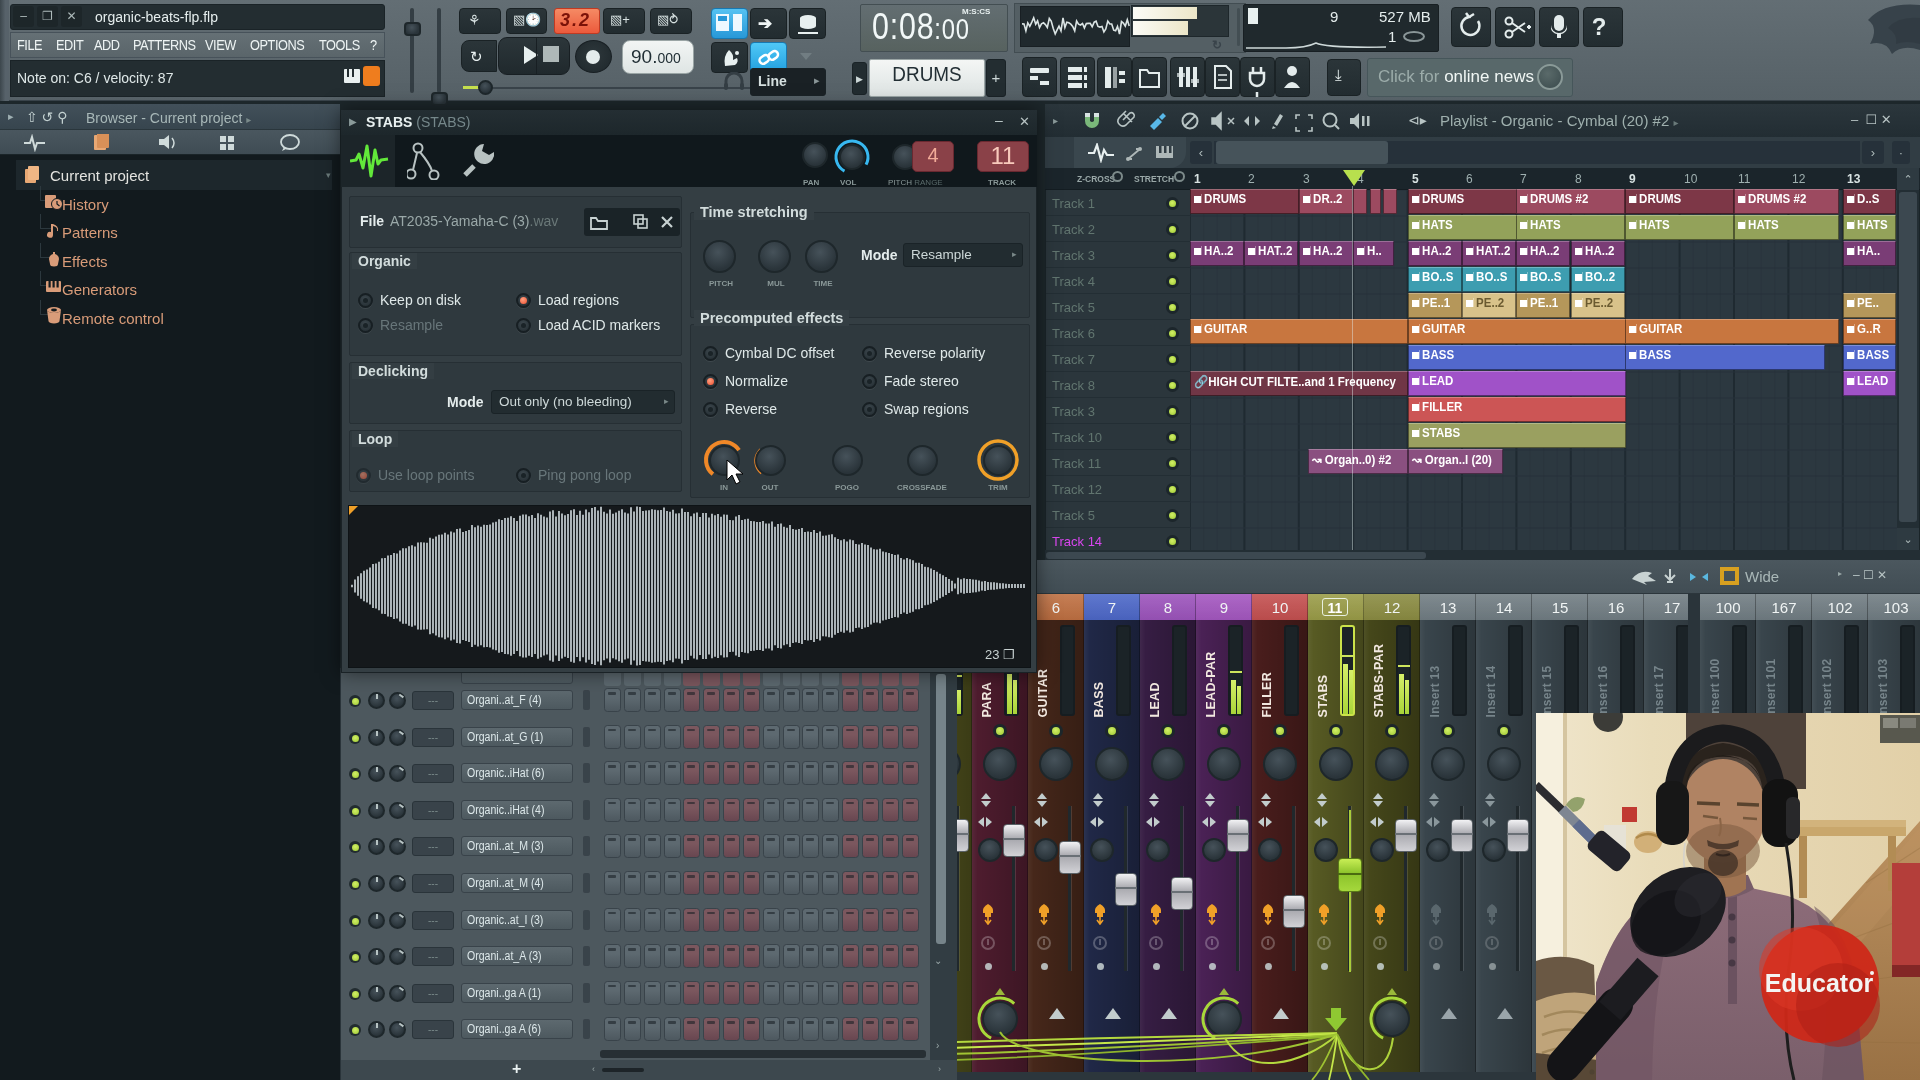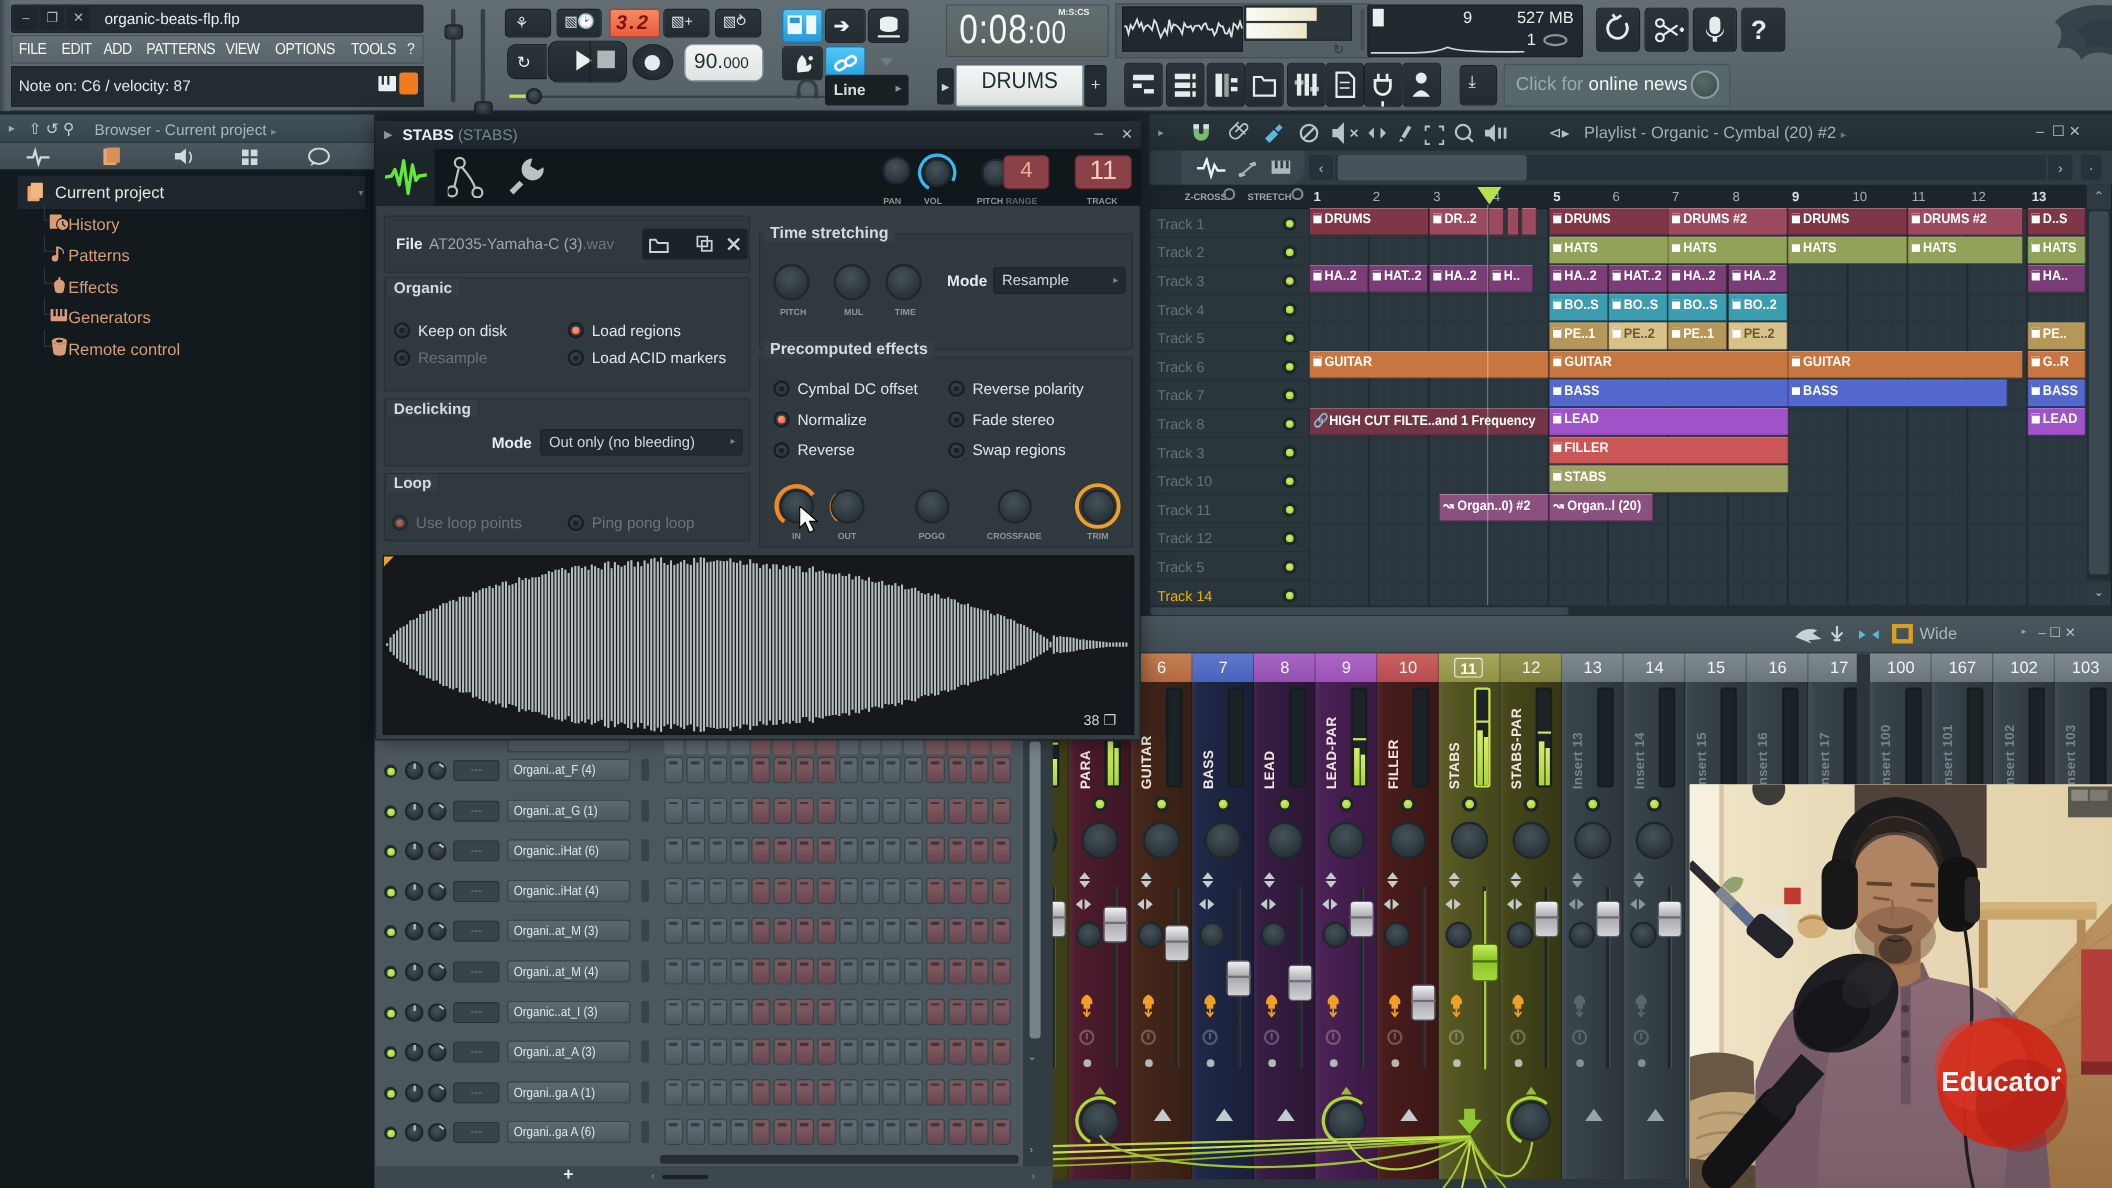--- a/index.html
+++ b/index.html
@@ -446,21 +446,21 @@
     <div class="abs led" style="left:1169px;top:460px;width:7px;height:7px;"></div>
     <div class="abs" style="left:1046px;top:476px;width:144px;height:26px;border-bottom:1px solid #232e34;"></div>
     <div class="abs" style="left:1052px;top:482px;color:#61756f;font-size:13px;">Track 12</div>
     <div class="abs" style="left:1166px;top:483px;width:13px;height:13px;border-radius:50%;background:#1c262b;"></div>
     <div class="abs led" style="left:1169px;top:486px;width:7px;height:7px;"></div>
     <div class="abs" style="left:1046px;top:502px;width:144px;height:26px;border-bottom:1px solid #232e34;"></div>
     <div class="abs" style="left:1052px;top:508px;color:#61756f;font-size:13px;">Track 5</div>
     <div class="abs" style="left:1166px;top:509px;width:13px;height:13px;border-radius:50%;background:#1c262b;"></div>
     <div class="abs led" style="left:1169px;top:512px;width:7px;height:7px;"></div>
     <div class="abs" style="left:1046px;top:528px;width:144px;height:26px;border-bottom:1px solid #232e34;"></div>
-    <div class="abs" style="left:1052px;top:534px;color:#eab308;font-size:13px;">Track 14</div>
+    <div class="abs" style="left:1052px;top:534px;color:#d946ef;font-size:13px;">Track 14</div>
     <div class="abs" style="left:1166px;top:535px;width:13px;height:13px;border-radius:50%;background:#1c262b;"></div>
     <div class="abs led" style="left:1169px;top:538px;width:7px;height:7px;"></div>
     <div class="abs" style="left:1190px;top:189px;width:109px;height:25px;background:#7d3747;border:1px solid rgba(0,0,0,0.45);border-top:1px solid rgba(255,255,255,0.25);border-radius:1px;overflow:hidden;">
       <div style="position:absolute;left:3px;top:2px;color:#ffffff;font-size:12.5px;font-weight:bold;white-space:nowrap;transform:scaleX(0.92);transform-origin:left;"><span style="display:inline-block;width:8px;height:9px;background:#fff;margin-right:3px;box-shadow:inset 0 2px 0 #7d3747;"></span>DRUMS</div>
     </div>
     <div class="abs" style="left:1299px;top:189px;width:54px;height:25px;background:#9c4a60;border:1px solid rgba(0,0,0,0.45);border-top:1px solid rgba(255,255,255,0.25);border-radius:1px;overflow:hidden;">
       <div style="position:absolute;left:3px;top:2px;color:#ffffff;font-size:12.5px;font-weight:bold;white-space:nowrap;transform:scaleX(0.92);transform-origin:left;"><span style="display:inline-block;width:8px;height:9px;background:#fff;margin-right:3px;box-shadow:inset 0 2px 0 #9c4a60;"></span>DR..2</div>
     </div>
     <div class="abs" style="left:1353px;top:189px;width:14px;height:25px;background:#9c4a60;border:1px solid rgba(0,0,0,0.45);border-top:1px solid rgba(255,255,255,0.25);border-radius:1px;overflow:hidden;"></div>
     <div class="abs" style="left:1370px;top:189px;width:11px;height:25px;background:#9c4a60;border:1px solid rgba(0,0,0,0.45);border-top:1px solid rgba(255,255,255,0.25);border-radius:1px;overflow:hidden;"></div>
@@ -1801,21 +1801,21 @@
     <div class="abs" style="left:803px;top:178px;color:#8a9898;font-size:8px;font-weight:bold;">PAN</div>
     <svg class="abs" style="left:833px;top:138px" width="38" height="38">
       <circle cx="19" cy="19" r="16" fill="none" stroke="#38b8f0" stroke-width="3" stroke-dasharray="75 26" transform="rotate(118 19 19)"></circle>
     </svg>
     <div class="abs knob" style="left:839px;top:144px;width:26px;height:26px;"></div>
     <div class="abs" style="left:840px;top:178px;color:#8a9898;font-size:8px;font-weight:bold;">VOL</div>
     <svg class="abs" style="left:886px;top:138px" width="38" height="38">
       <circle cx="19" cy="19" r="16" fill="none" stroke="#e83a50" stroke-width="3" stroke-dasharray="30 71" transform="rotate(-55 19 19)"></circle>
     </svg>
     <div class="abs knob" style="left:892px;top:144px;width:26px;height:26px;"></div>
-    <div class="abs" style="left:888px;top:178px;color:#8a9898;font-size:8px;font-weight:bold;">PITCH <span style="color:#5a6a6a;">RANGE</span></div>
+    <div class="abs" style="left:888px;top:178px;color:#8a9898;font-size:8px;font-weight:normal;">PITCH <span style="color:#5a6a6a;">RANGE</span></div>
     <div class="abs" style="left:912px;top:141px;width:42px;height:31px;background:#8a4148;border-radius:5px;border:1px solid #6a2830;"></div>
     <div class="abs" style="left:912px;top:144px;width:42px;text-align:center;color:#f2ab98;font-size:20px;">4</div>
     <div class="abs" style="left:977px;top:141px;width:52px;height:31px;background:#8a4148;border-radius:5px;border:1px solid #6a2830;"></div>
     <div class="abs" style="left:977px;top:142px;width:52px;text-align:center;color:#f8cabc;font-size:24px;">11</div>
     <div class="abs" style="left:988px;top:178px;color:#8a9898;font-size:8px;font-weight:bold;">TRACK</div>
     <div class="abs" style="left:349px;top:196px;width:333px;height:52px;background:#2f393e;border:1px solid #262f34;border-radius:2px;"></div>
     <div class="abs" style="left:360px;top:213px;color:#e4ecec;font-size:14px;font-weight:bold;">File</div>
     <div class="abs" style="left:390px;top:213px;color:#9aa8a8;font-size:14px;">AT2035-Yamaha-C (3)<span style="color:#6a7878;">.wav</span></div>
     <div class="abs" style="left:584px;top:208px;width:96px;height:28px;background:#1a2327;border-radius:3px;"></div>
     <svg class="abs" style="left:590px;top:214px" width="86" height="17">
@@ -2118,13 +2118,13 @@
         <line x1="1003.0" y1="583.3" x2="1003.0" y2="588.7"></line>
         <line x1="1006.0" y1="583.8" x2="1006.0" y2="588.2"></line>
         <line x1="1009.0" y1="584.1" x2="1009.0" y2="587.9"></line>
         <line x1="1012.0" y1="584.1" x2="1012.0" y2="587.9"></line>
         <line x1="1015.0" y1="583.9" x2="1015.0" y2="588.1"></line>
         <line x1="1018.0" y1="584.0" x2="1018.0" y2="588.0"></line>
         <line x1="1021.0" y1="583.9" x2="1021.0" y2="588.1"></line>
         <line x1="1024.0" y1="584.1" x2="1024.0" y2="587.9"></line>
       </g>
     </svg>
-    <div class="abs" style="left:985px;top:647px;color:#c8d2d2;font-size:13px;">38 ❐</div>
+    <div class="abs" style="left:985px;top:647px;color:#c8d2d2;font-size:13px;">23 ❐</div>
   </div>
 </body></html>

